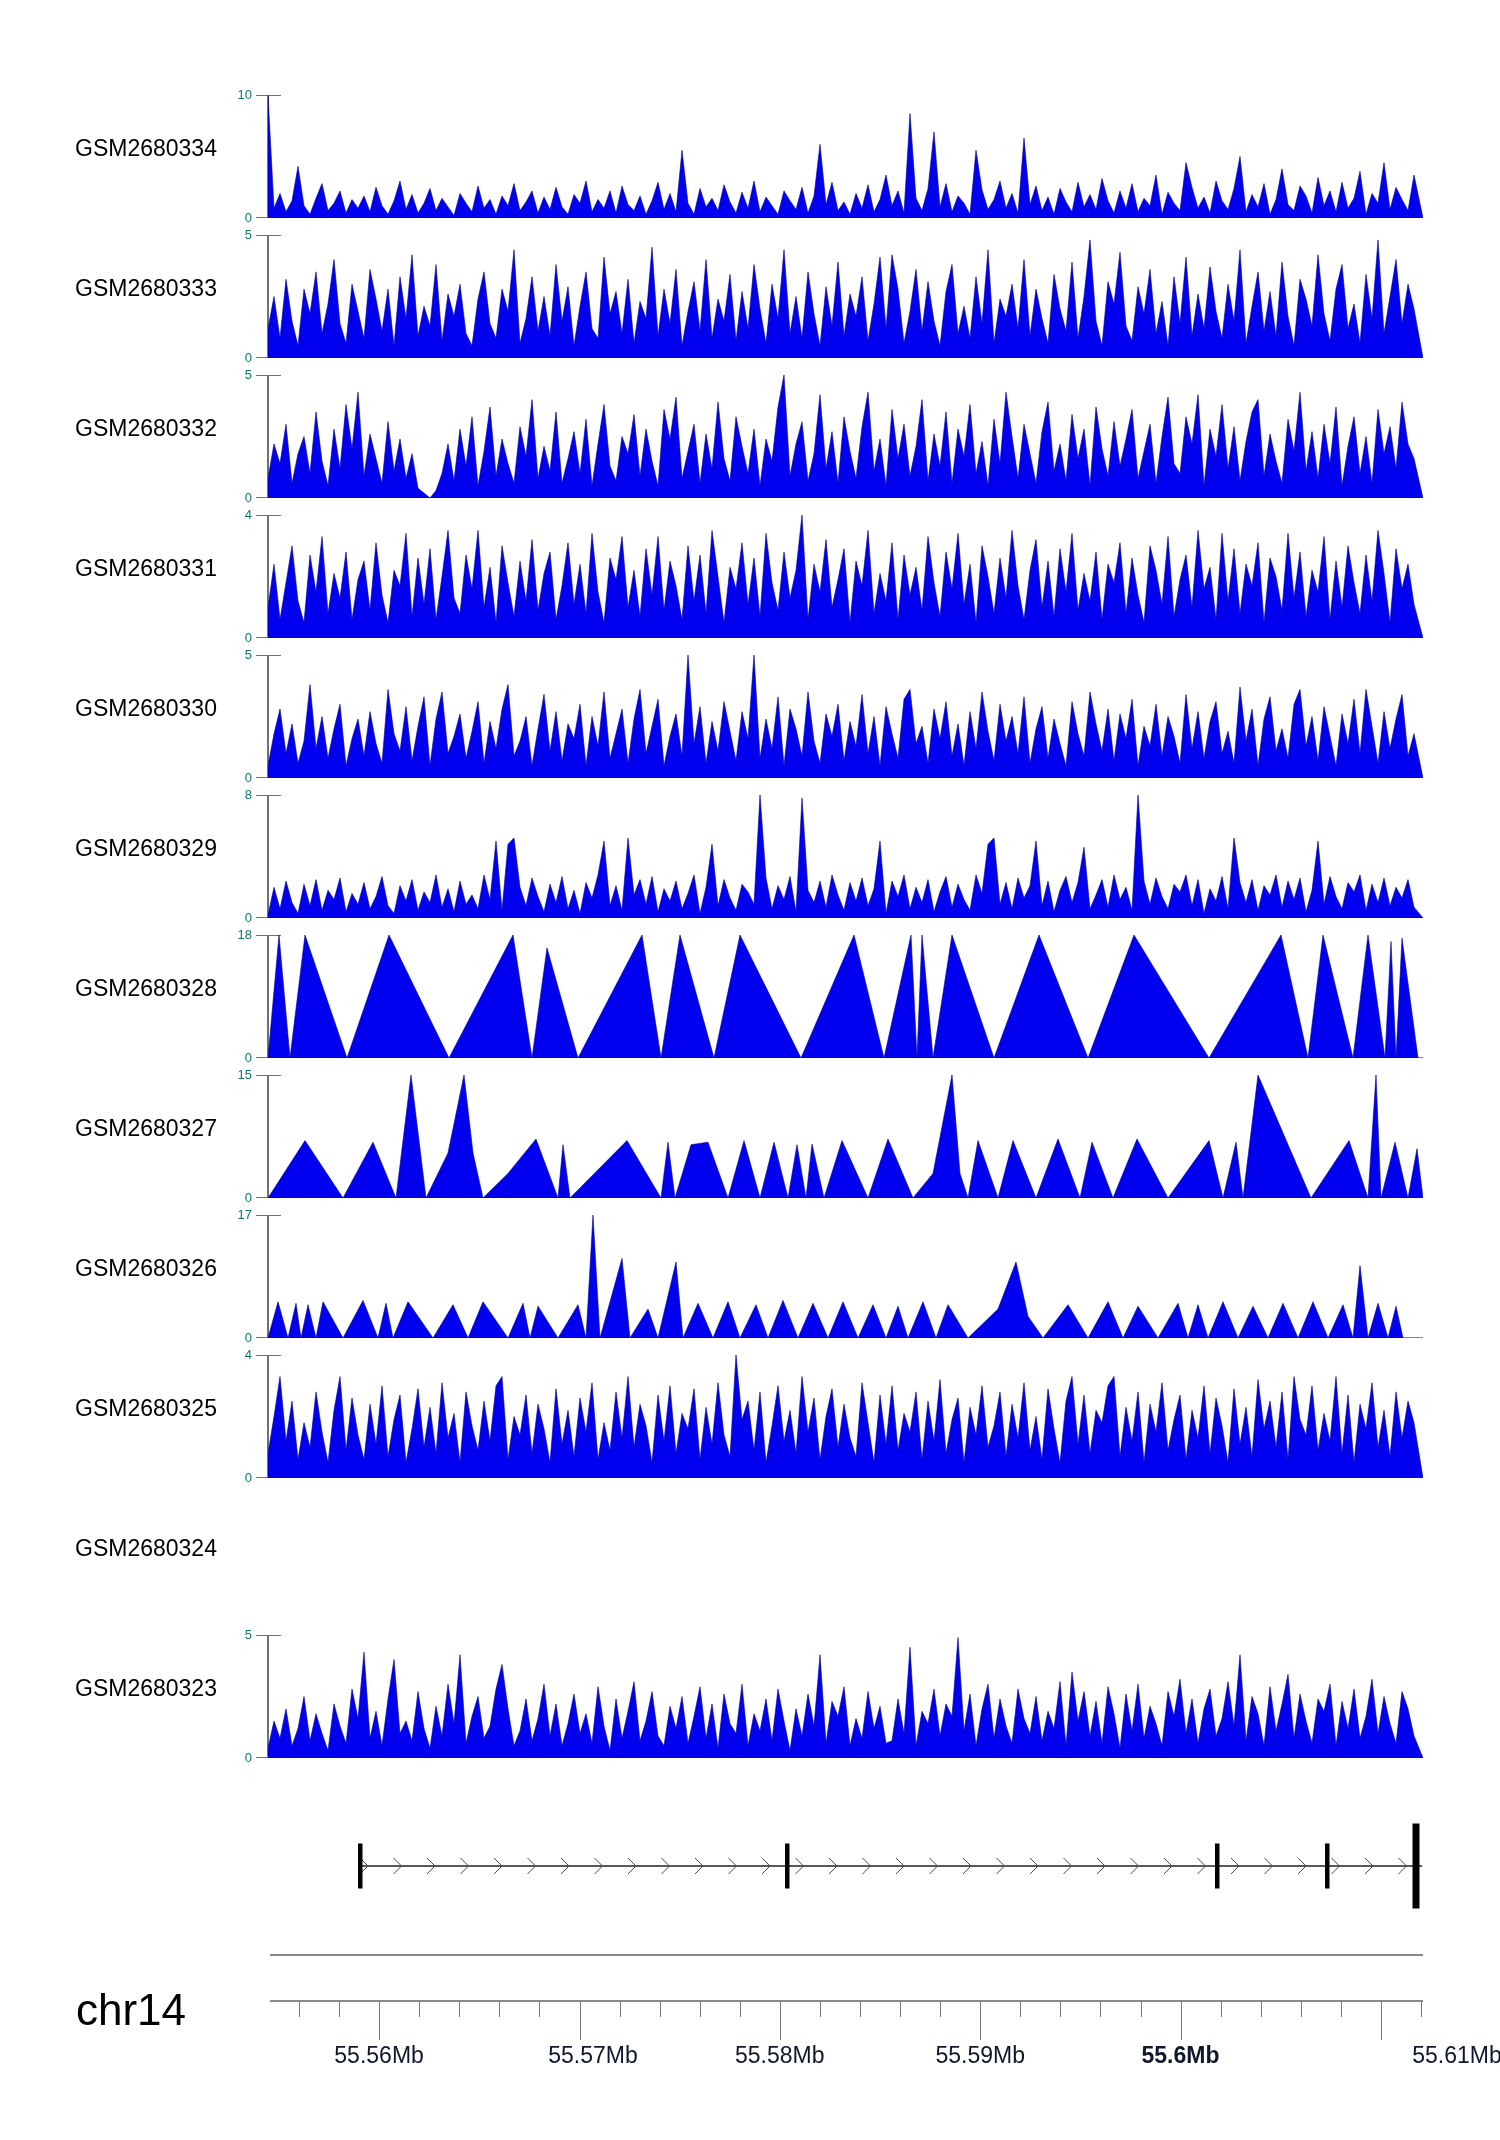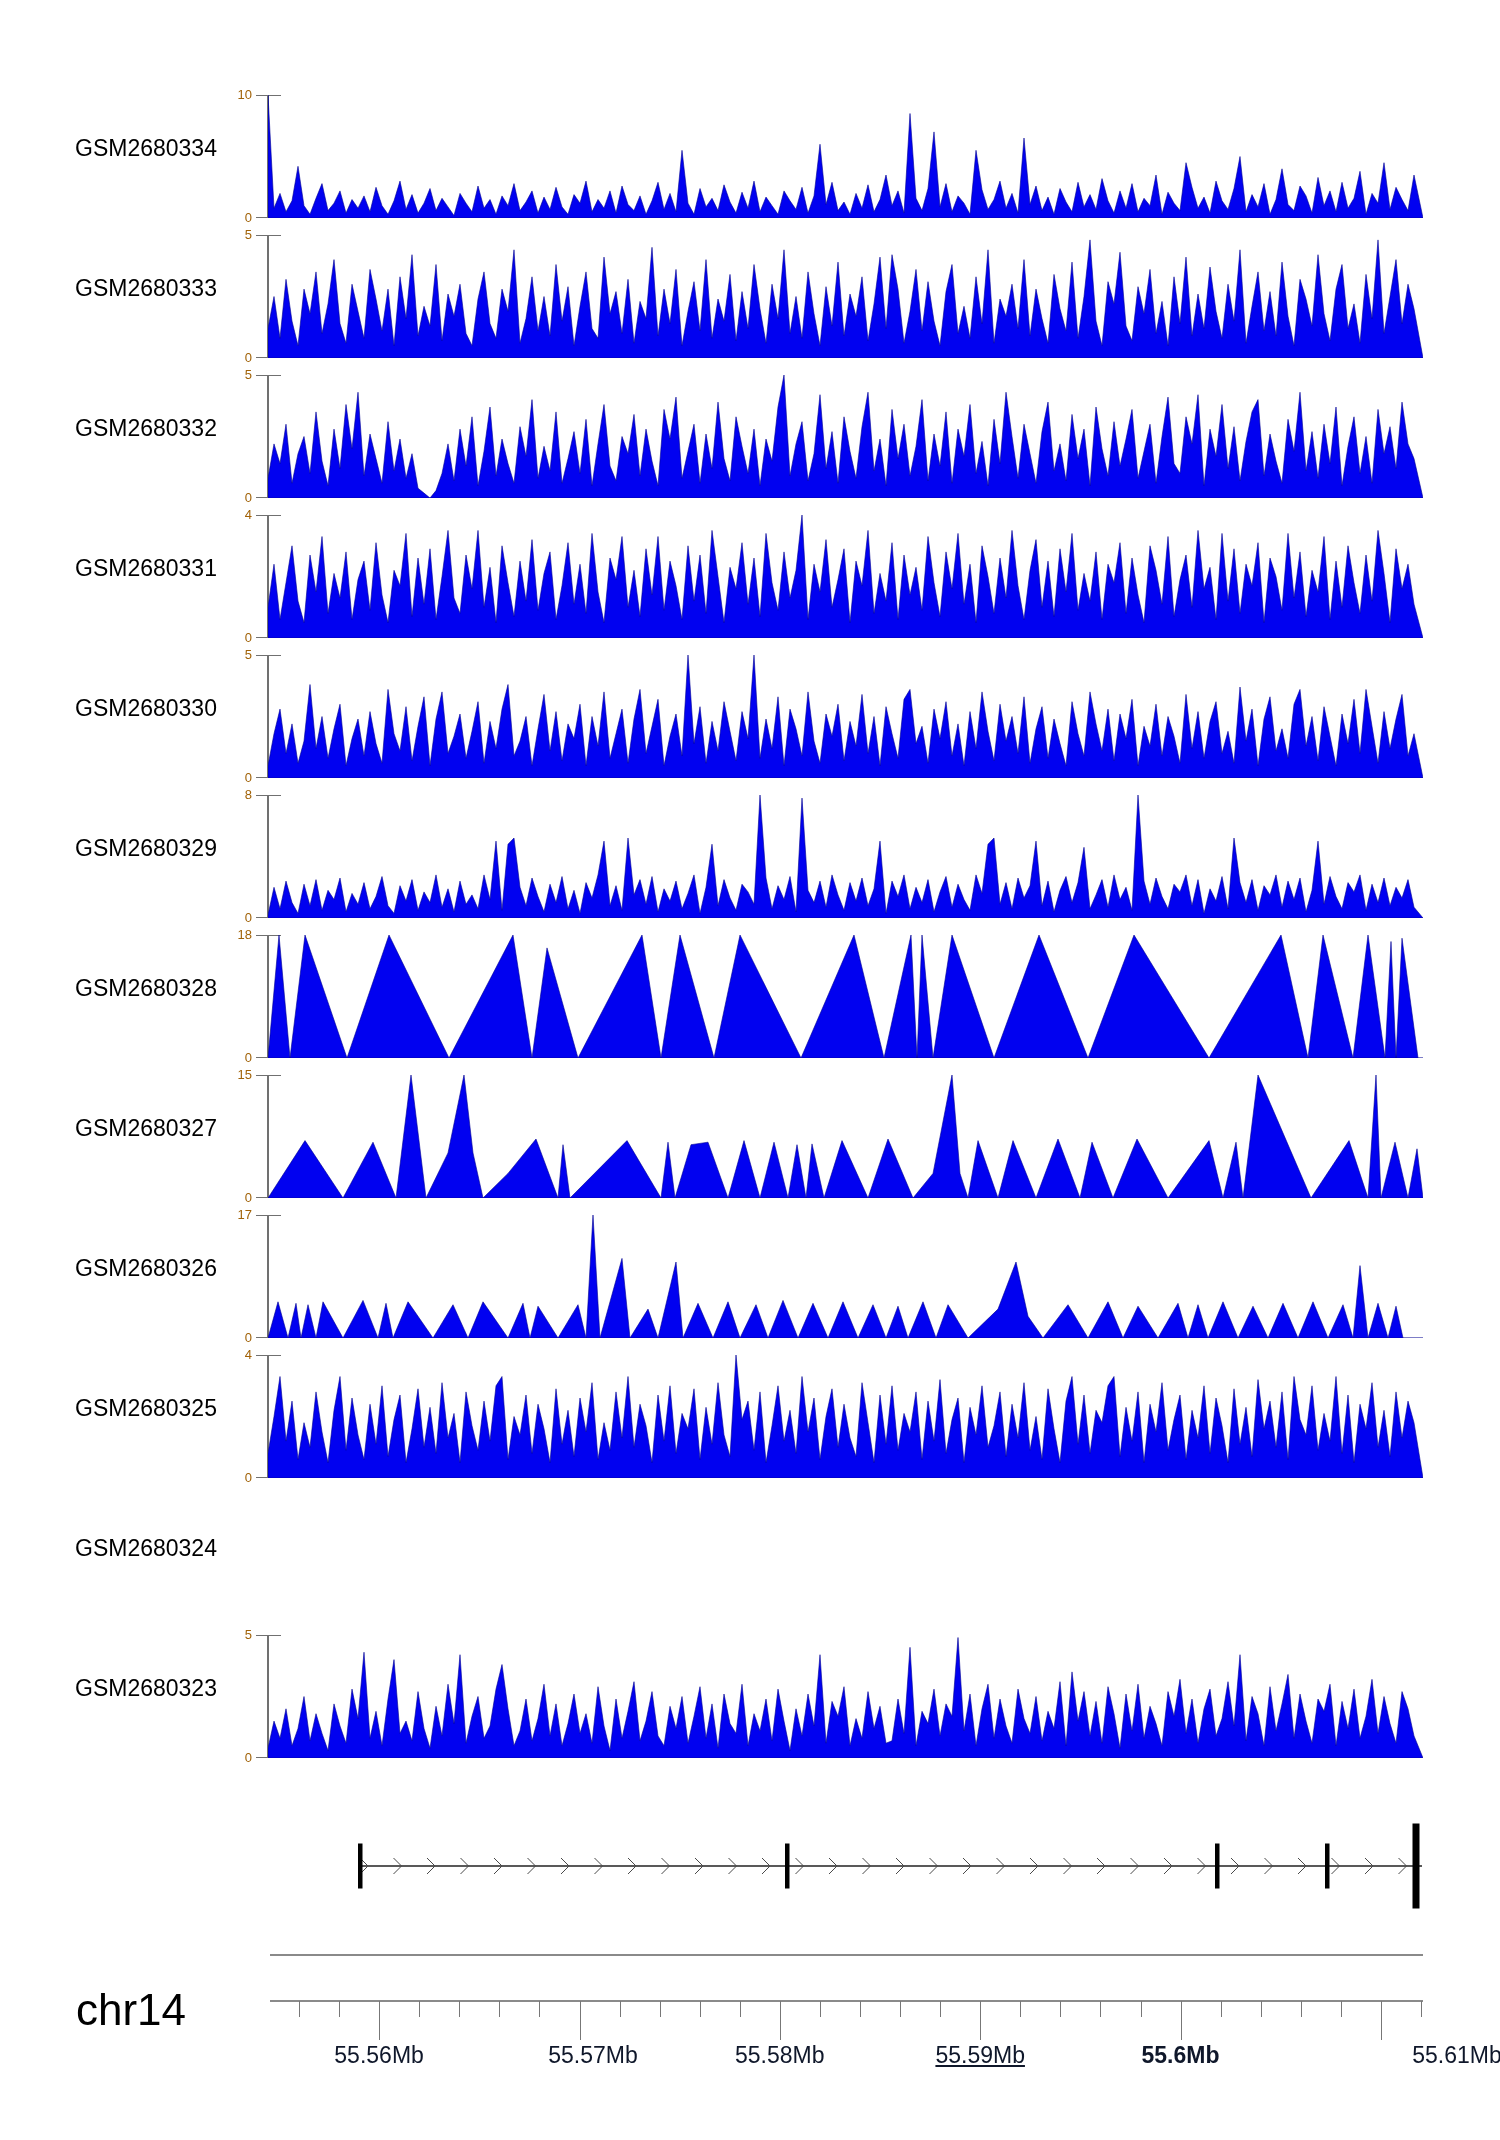--- a/index.html
+++ b/index.html
@@ -1,20 +1,20 @@
 <!DOCTYPE html>
 <html><head>
 <meta charset="utf-8">
 <style>
   html,body{margin:0;padding:0;background:#ffffff;}
   #canvas{position:relative;width:1500px;height:2140px;background:#fff;overflow:hidden;
           font-family:"Liberation Sans","DejaVu Sans",sans-serif;}
   .track-row{position:absolute;left:0;width:1500px;height:123px;}
   .track-label{position:absolute;left:75px;top:41px;font-size:23px;line-height:24px;color:#000;white-space:nowrap;}
-  .ynum{position:absolute;left:190px;width:62px;text-align:right;font-size:13px;line-height:16px;color:#a16207;}
+  .ynum{position:absolute;left:190px;width:62px;text-align:right;font-size:13px;line-height:16px;color:#0f766e;}
   .ymax{top:-8px;} .yzero{top:115px;}
   .axis-v{position:absolute;left:267px;top:0;width:1.5px;height:123px;background:#707070;}
   .tick-top{position:absolute;left:256px;top:0;width:25px;height:1.4px;background:#707070;}
   .tick-bot{position:absolute;left:256px;top:121.6px;width:12px;height:1.4px;background:#707070;}
   .plot{position:absolute;left:268px;top:0;}
   #gene-svg{position:absolute;left:268px;top:1810px;}
   .ruler-line{position:absolute;left:270px;width:1153px;height:1.5px;background:#8a8a8a;}
   .rtick{position:absolute;width:1px;background:#777;}
   .rlabel{position:absolute;width:140px;text-align:center;font-size:23px;color:#0f172a;top:2042px;}
   #chrom-label{position:absolute;left:76px;top:1985px;font-size:44px;color:#000;}
@@ -206,21 +206,21 @@
       <div class="rtick" style="left: 659.6px; top: 2001px; height: 16px;"></div>
       <div class="rtick" style="left: 699.7px; top: 2001px; height: 16px;"></div>
       <div class="rtick" style="left: 739.8px; top: 2001px; height: 16px;"></div>
       <div class="rtick" style="left: 779.8px; top: 2001px; height: 39px;"></div>
       <div class="rlabel" style="left: 709.8px;">55.58Mb</div>
       <div class="rtick" style="left: 819.9px; top: 2001px; height: 16px;"></div>
       <div class="rtick" style="left: 860px; top: 2001px; height: 16px;"></div>
       <div class="rtick" style="left: 900px; top: 2001px; height: 16px;"></div>
       <div class="rtick" style="left: 940.1px; top: 2001px; height: 16px;"></div>
       <div class="rtick" style="left: 980.2px; top: 2001px; height: 39px;"></div>
-      <div class="rlabel" style="left: 910.2px; text-decoration: underline;">55.59Mb</div>
+      <div class="rlabel" style="left: 910.2px;">55.59Mb</div>
       <div class="rtick" style="left: 1020.3px; top: 2001px; height: 16px;"></div>
       <div class="rtick" style="left: 1060.3px; top: 2001px; height: 16px;"></div>
       <div class="rtick" style="left: 1100.4px; top: 2001px; height: 16px;"></div>
       <div class="rtick" style="left: 1140.5px; top: 2001px; height: 16px;"></div>
       <div class="rtick" style="left: 1180.5px; top: 2001px; height: 39px;"></div>
       <div class="rlabel" style="left: 1110.5px; font-weight: bold;">55.6Mb</div>
       <div class="rtick" style="left: 1220.6px; top: 2001px; height: 16px;"></div>
       <div class="rtick" style="left: 1260.7px; top: 2001px; height: 16px;"></div>
       <div class="rtick" style="left: 1300.8px; top: 2001px; height: 16px;"></div>
       <div class="rtick" style="left: 1340.8px; top: 2001px; height: 16px;"></div>

